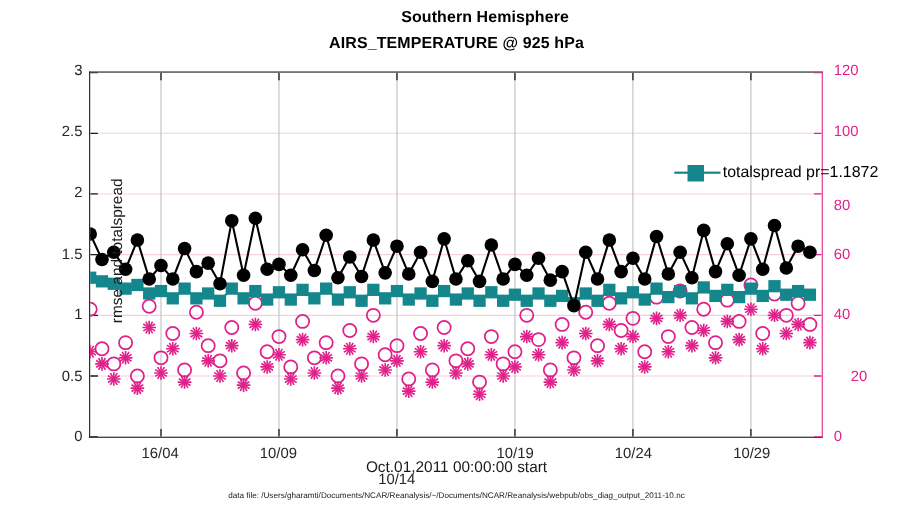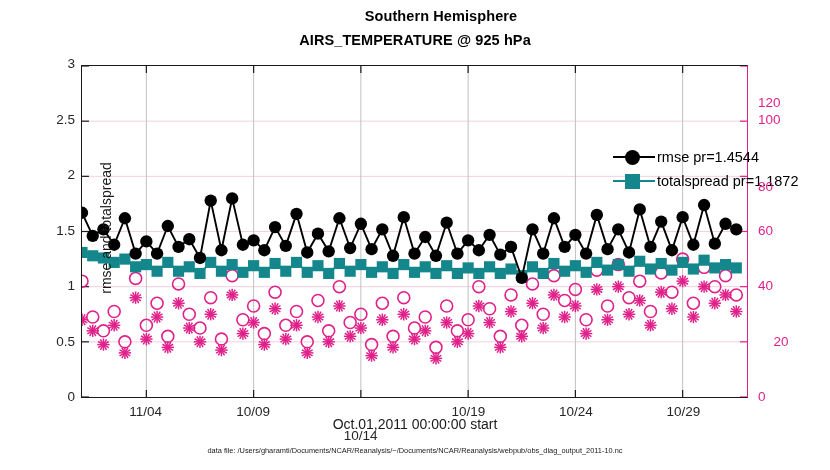--- a/index.html
+++ b/index.html
@@ -668,54 +668,47 @@
         <circle cx="613.2096774193548" cy="179.82000000000002" r="6.2" fill="#000000"></circle>
         <circle cx="623.9677419354838" cy="139.86" r="6.2" fill="#000000"></circle>
         <circle cx="634.7258064516129" cy="178.71" r="6.2" fill="#000000"></circle>
         <circle cx="645.483870967742" cy="158.73000000000002" r="6.2" fill="#000000"></circle>
         <circle cx="656.241935483871" cy="164.27999999999997" r="6.2" fill="#000000"></circle>
       </svg>
 
     <div id="legend">
       <div class="legend-row">
         <span class="legend-sym">
-          <span class="legend-line" style="background:#000;"></span>
-          <span class="legend-mark circ" style="background:#000;"></span>
-        </span>
-        <span class="legend-text">rmse pr=1.4544</span>
-      </div>
-      <div class="legend-row">
-        <span class="legend-sym">
           <span class="legend-line" style="background:#14878C;"></span>
           <span class="legend-mark" style="background:#14878C;"></span>
         </span>
         <span class="legend-text">totalspread pr=1.1872</span>
       </div>
     </div>
 
     <div id="axis-title-left">rmse and totalspread</div>
 
   </div>
 
   <div id="tick-labels">
       <div class="ylab-right" style="left: 758px; top: 389px;">0</div>
       <div class="ylab-right" style="left: 758px; top: 333.5px; text-align: center;">20</div>
       <div class="ylab-right" style="left: 758px; top: 278px;">40</div>
       <div class="ylab-right" style="left: 758px; top: 222.5px;">60</div>
       <div class="ylab-right" style="left: 758px; top: 179px;">80</div>
       <div class="ylab-right" style="left: 758px; top: 111.5px;">100</div>
-      <div class="ylab-right" style="left: 758px; top: 56px; margin-top: 39px;">120</div>
+      <div class="ylab-right" style="left: 758px; top: 56px;">120</div>
       <div class="ylab-left" style="left: 29px; top: 389px;">0</div>
       <div class="ylab-left" style="left: 29px; top: 333.5px;">0.5</div>
       <div class="ylab-left" style="left: 29px; top: 278px;">1</div>
       <div class="ylab-left" style="left: 29px; top: 222.5px;">1.5</div>
       <div class="ylab-left" style="left: 29px; top: 167px;">2</div>
       <div class="ylab-left" style="left: 29px; top: 111.5px;">2.5</div>
       <div class="ylab-left" style="left: 29px; top: 56px;">3</div>
-      <div class="xlab" style="left: 105.548px; top: 404px;">11/04</div>
+      <div class="xlab" style="left: 105.548px; top: 404px;">16/04</div>
       <div class="xlab" style="left: 213.129px; top: 404px;">10/09</div>
       <div class="xlab" style="left: 320.71px; top: 404px; margin-top: 24px;">10/14</div>
       <div class="xlab" style="left: 428.29px; top: 404px;">10/19</div>
       <div class="xlab" style="left: 535.871px; top: 404px;">10/24</div>
       <div class="xlab" style="left: 643.452px; top: 404px;">10/29</div>
     </div>
 
   <div id="axis-title-x">Oct.01,2011 00:00:00 start</div>
   <div id="footer-datafile">data file: /Users/gharamti/Documents/NCAR/Reanalysis/~/Documents/NCAR/Reanalysis/webpub/obs_diag_output_2011-10.nc</div>
 </div>

